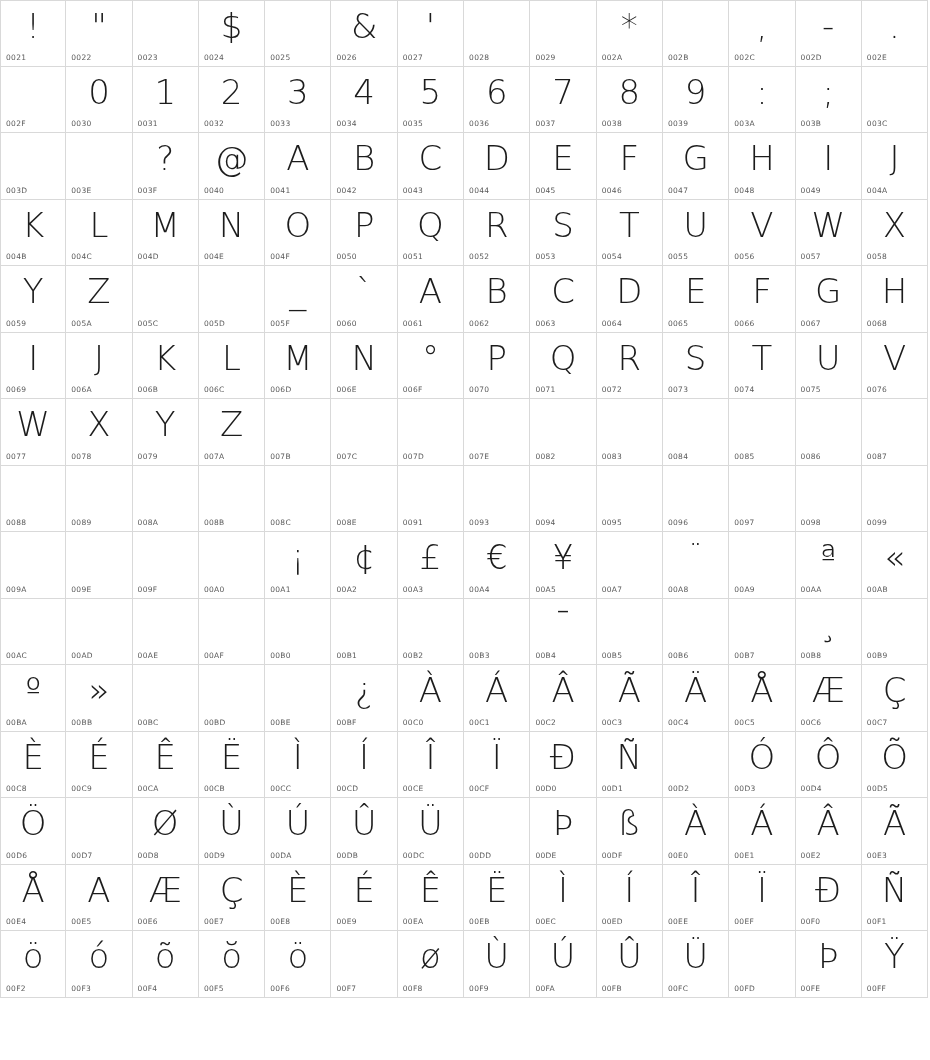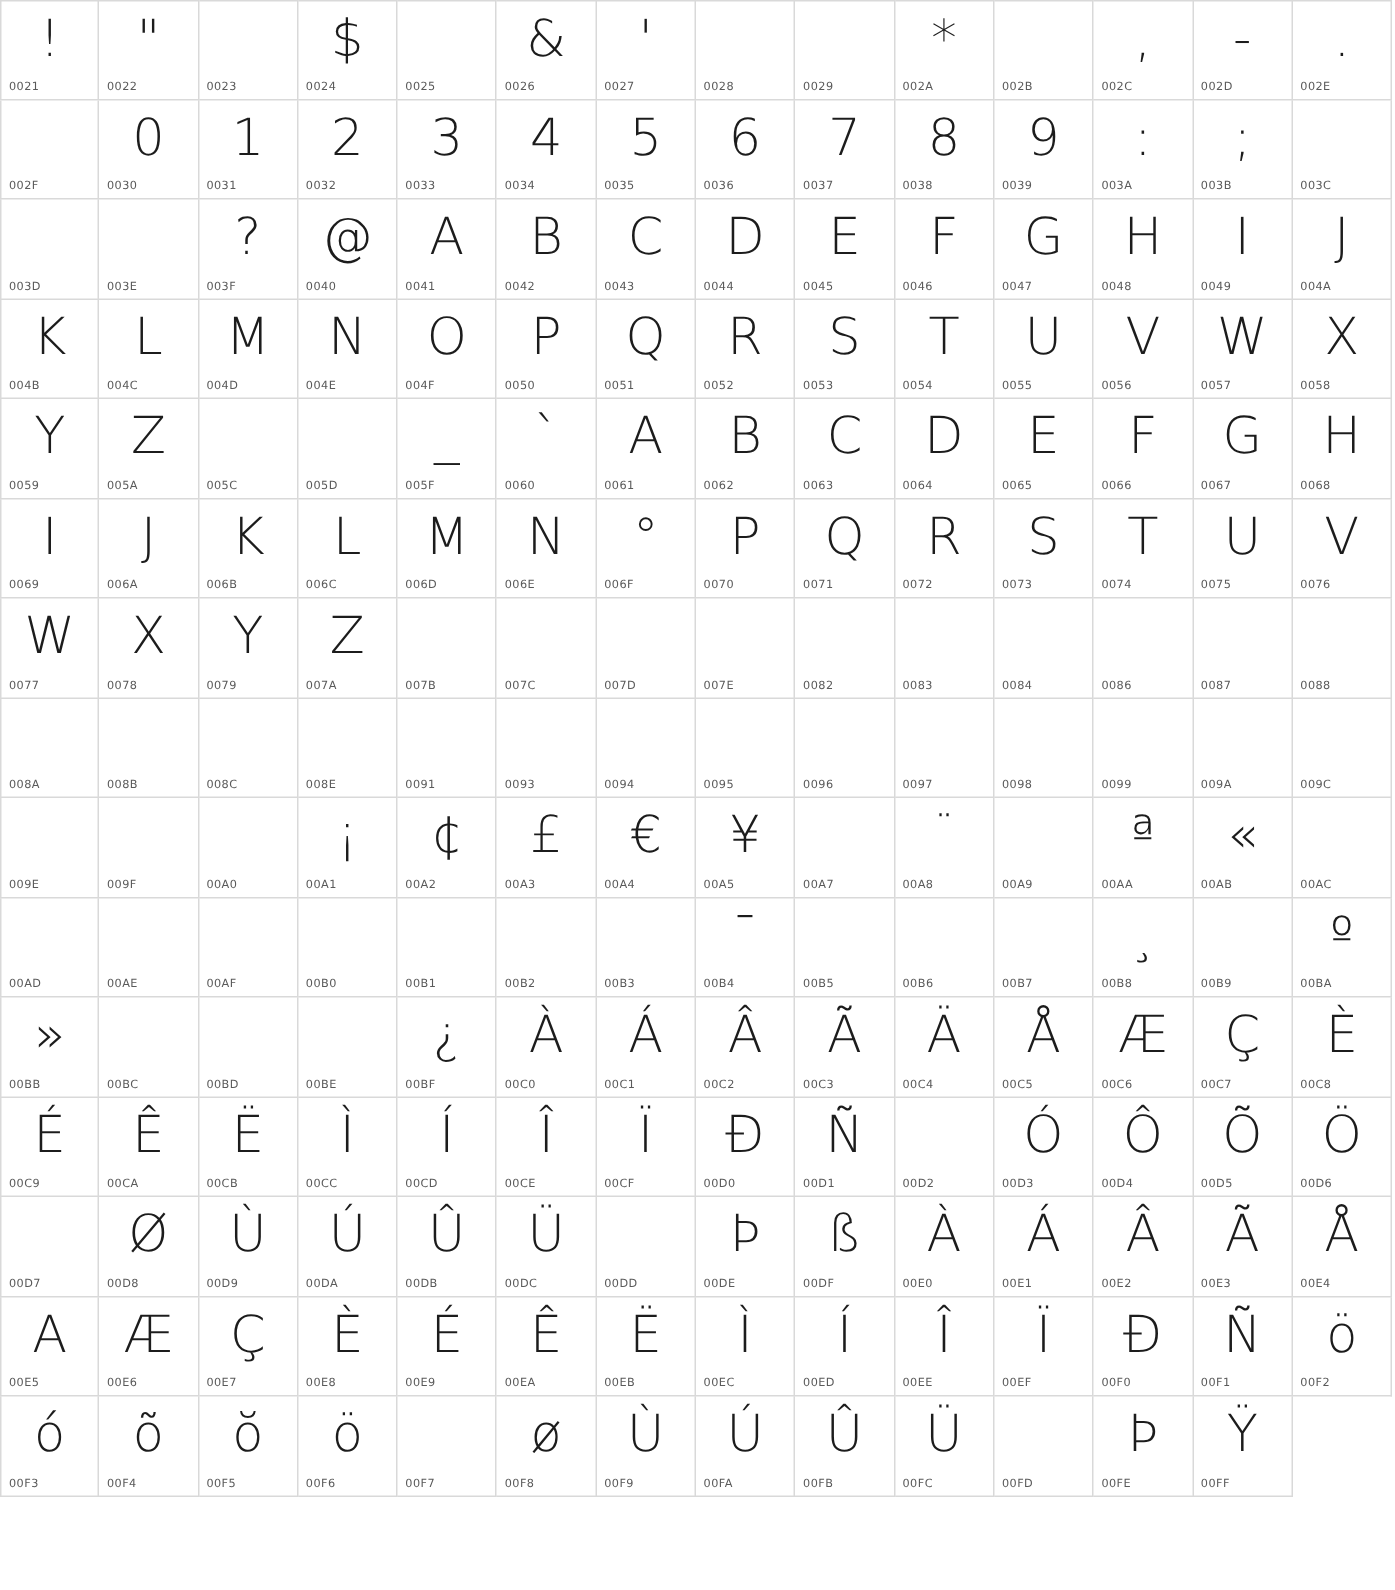--- a/index.html
+++ b/index.html
@@ -439,32 +439,40 @@
     <div class="cell empty">
       <div class="glyph"></div>
       <div class="code">0083</div>
     </div>
     <div class="cell empty">
       <div class="glyph"></div>
       <div class="code">0084</div>
     </div>
     <div class="cell empty">
       <div class="glyph"></div>
+      <div class="code">0085</div>
+    </div>
+    <div class="cell empty">
+      <div class="glyph"></div>
       <div class="code">0086</div>
     </div>
     <div class="cell empty">
       <div class="glyph"></div>
       <div class="code">0087</div>
     </div>
     <div class="cell empty">
       <div class="glyph"></div>
       <div class="code">0088</div>
     </div>
     <div class="cell empty">
       <div class="glyph"></div>
+      <div class="code">0089</div>
+    </div>
+    <div class="cell empty">
+      <div class="glyph"></div>
       <div class="code">008A</div>
     </div>
     <div class="cell empty">
       <div class="glyph"></div>
       <div class="code">008B</div>
     </div>
     <div class="cell empty">
       <div class="glyph"></div>
       <div class="code">008C</div>
     </div>
@@ -500,24 +508,20 @@
       <div class="glyph"></div>
       <div class="code">0098</div>
     </div>
     <div class="cell empty">
       <div class="glyph"></div>
       <div class="code">0099</div>
     </div>
     <div class="cell empty">
       <div class="glyph"></div>
       <div class="code">009A</div>
-    </div>
-    <div class="cell empty">
-      <div class="glyph"></div>
-      <div class="code">009C</div>
     </div>
     <div class="cell empty">
       <div class="glyph"></div>
       <div class="code">009E</div>
     </div>
     <div class="cell empty">
       <div class="glyph"></div>
       <div class="code">009F</div>
     </div>
     <div class="cell empty">

